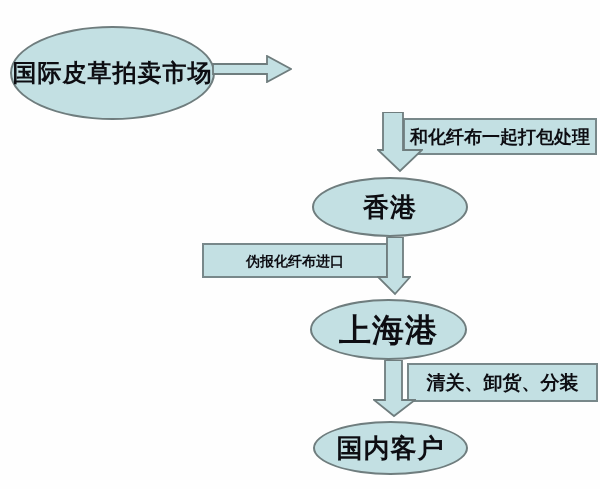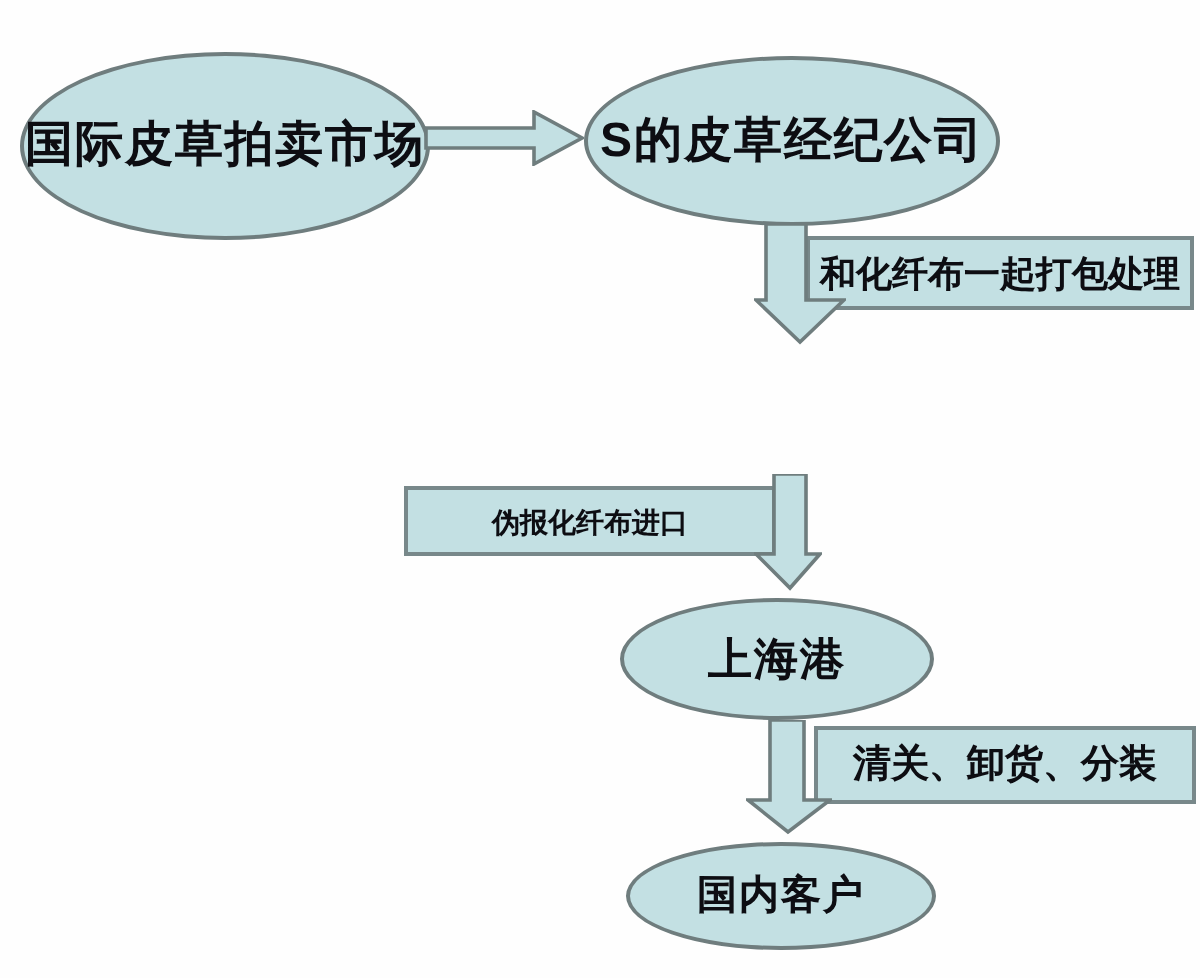--- a/index.html
+++ b/index.html
@@ -43,42 +43,42 @@
   .arrow polygon{
     fill:var(--fill);
     stroke:var(--border);
     stroke-width:1.8;
     stroke-linejoin:miter;
   }
   
   #n1{left:10px;  top:26px;  width:205px; height:94px; font-size:24px;}
   #n2{left:292px; top:28px;  width:208px; height:85px; font-size:24px;}
   #n3{left:312px; top:177px; width:156px; height:60px; font-size:26px;}
-  #n4{left:310px; top:299px; width:157px; height:61px; font-size:22px;}
-  #n5{left:313px; top:421px; width:155px; height:54px; font-size:20px;justify-content:center;}
+  #n4{left:310px; top:299px; width:157px; height:61px; font-size:32px;}
+  #n5{left:313px; top:421px; width:155px; height:54px; font-size:26px;justify-content:center;}
   
   #b1{left:403px; top:118px; width:194px; height:37px; font-size:18px;}
   #b2{left:202px; top:243px; width:186px; height:35px; font-size:14px;}
   #b3{left:407px; top:363px; width:191px; height:39px; font-size:19px;text-align:right;}
   
   #a0{left:212px; top:55px;  width:80px; height:28px;}
   #a1{left:377px; top:112px; width:46px; height:61px;}
   #a2{left:377px; top:237px; width:34px; height:59px;}
   #a3{left:373px; top:360px; width:43px; height:58px;}
 </style>
 </head>
 <body>
 
 <div class="canvas">
 
   <div class="node" id="n1">
     <span>国际皮草拍卖市场</span>
   </div>
-  <div class="node" id="n2">
-    <span>S的皮草经纪公司</span>
+  <div class="node" id="n3">
+    <span>香港</span>
   </div>
   <div class="node" id="n4">
     <span>上海港</span>
   </div>
   <div class="node" id="n5">
     <span>国内客户</span>
   </div>
 
   <div class="lbox" id="b1">
     <span>和化纤布一起打包处理</span>

